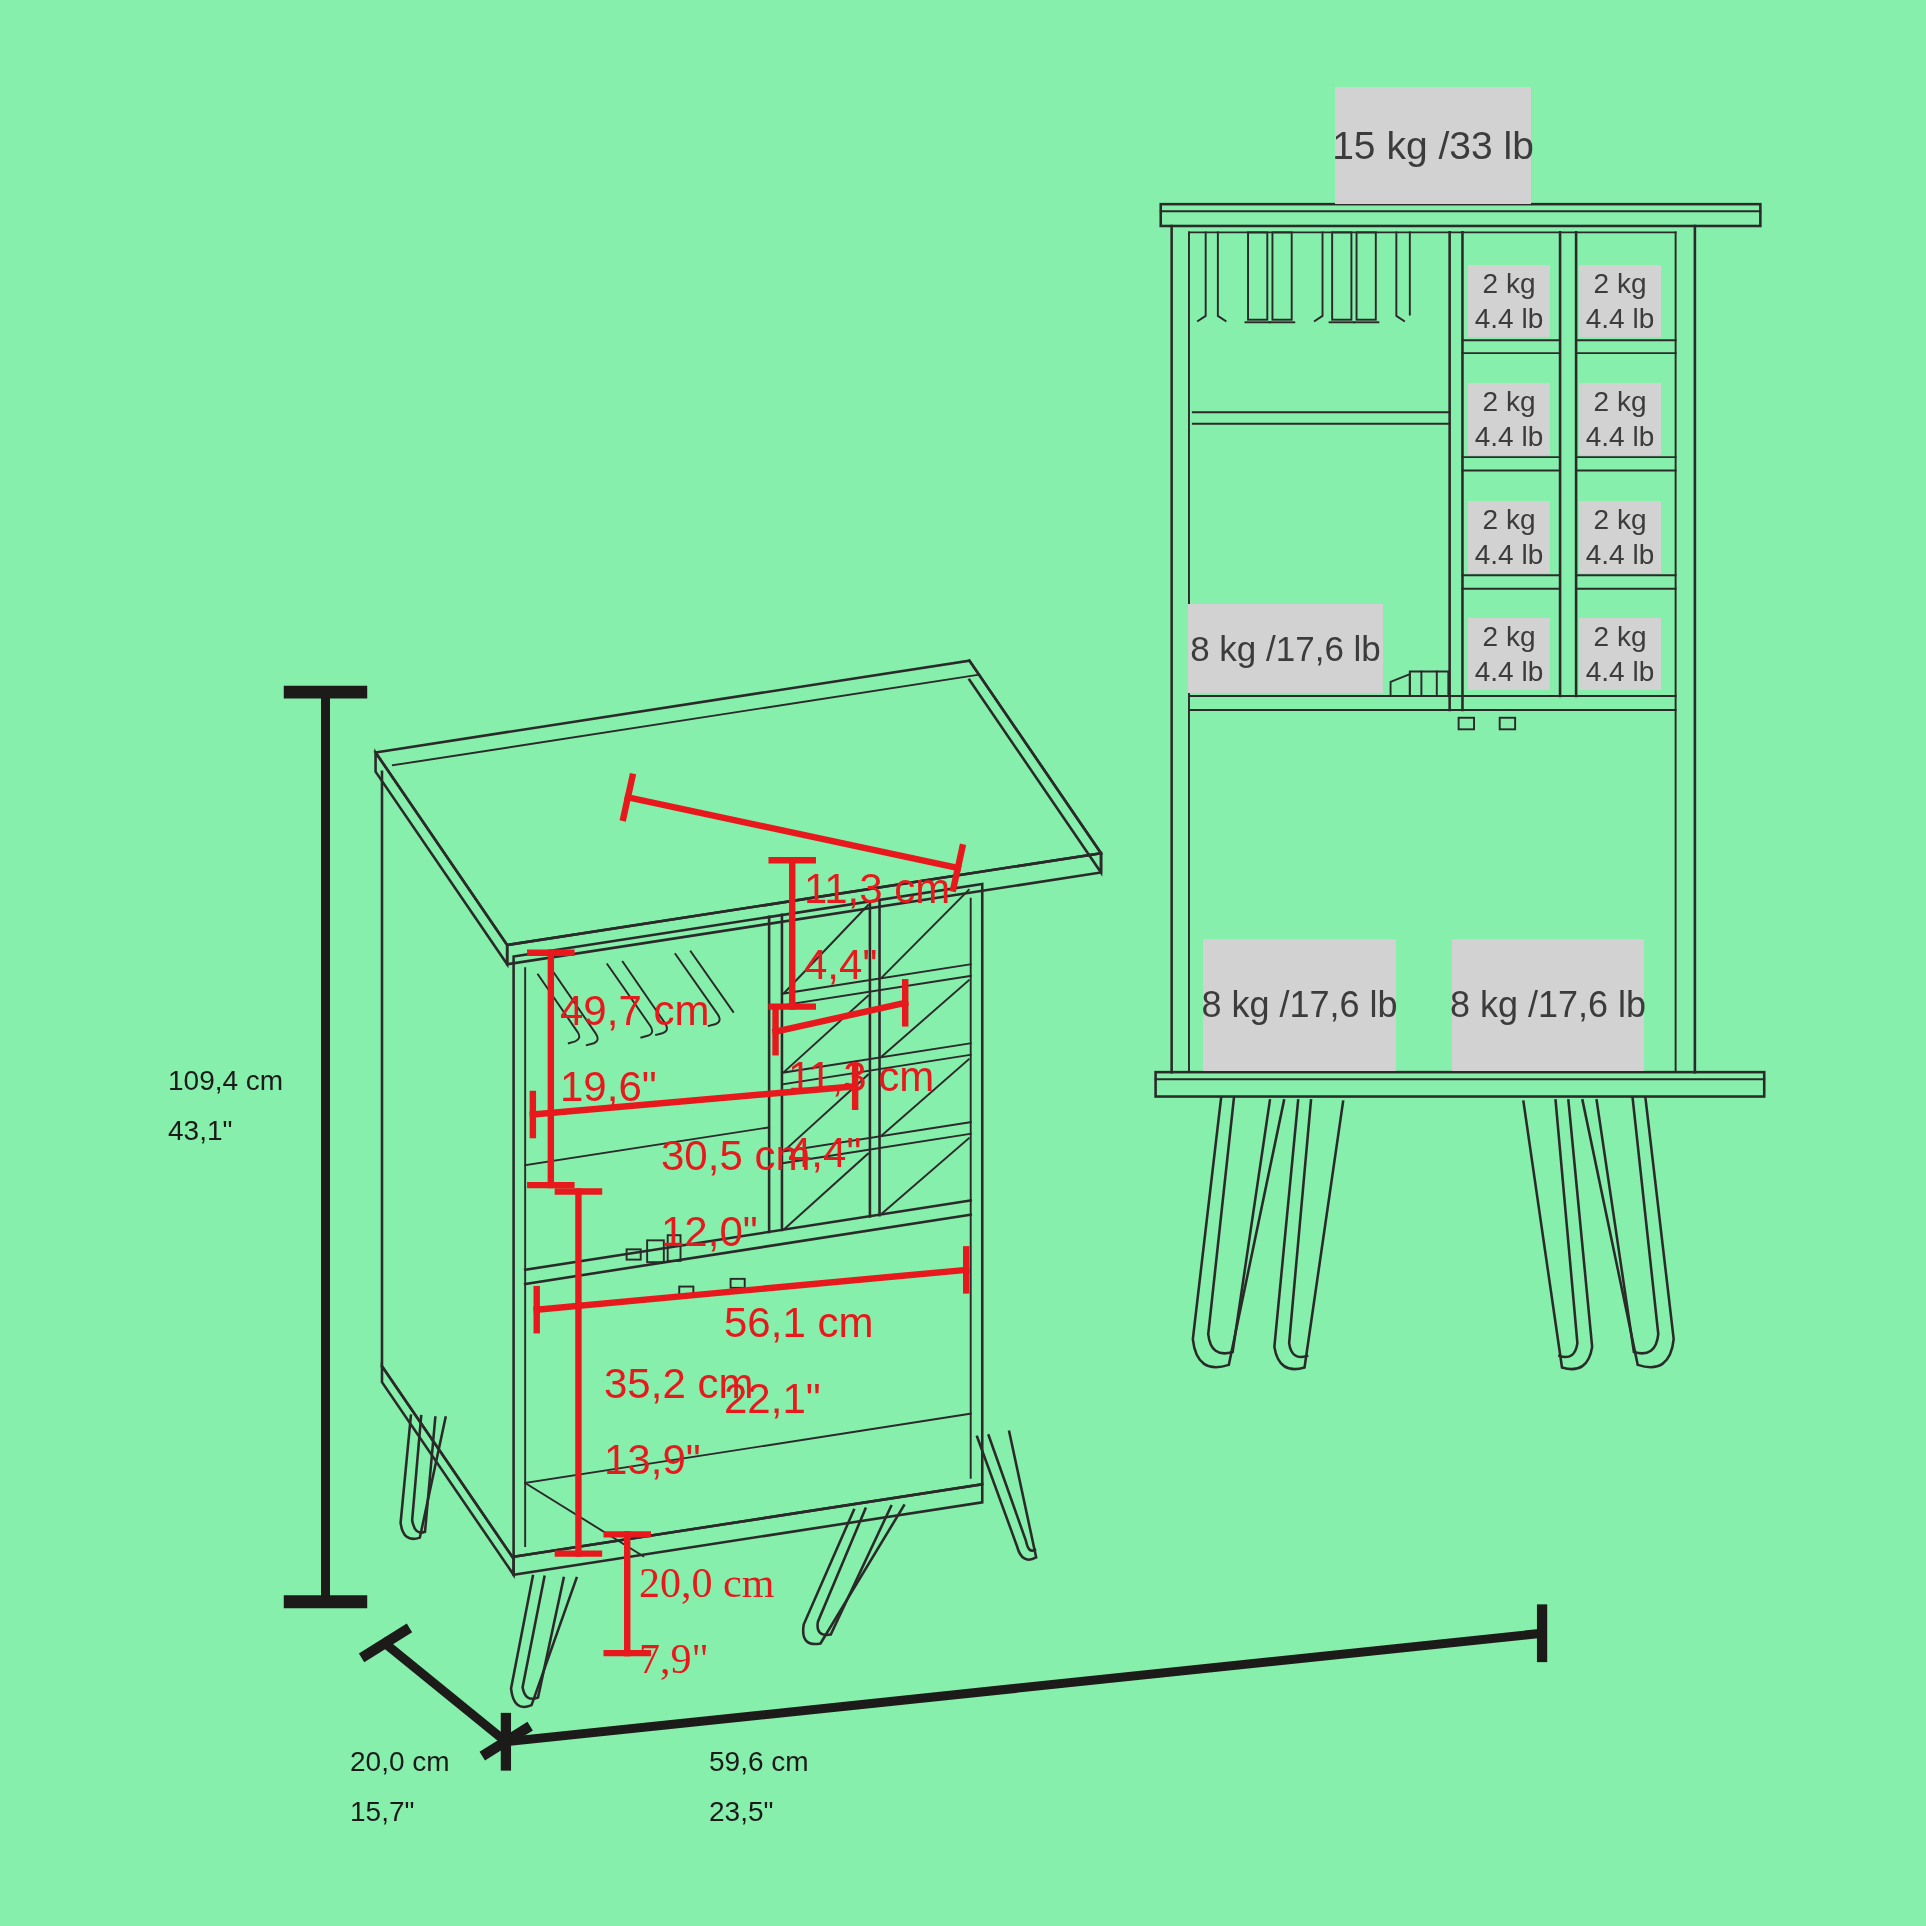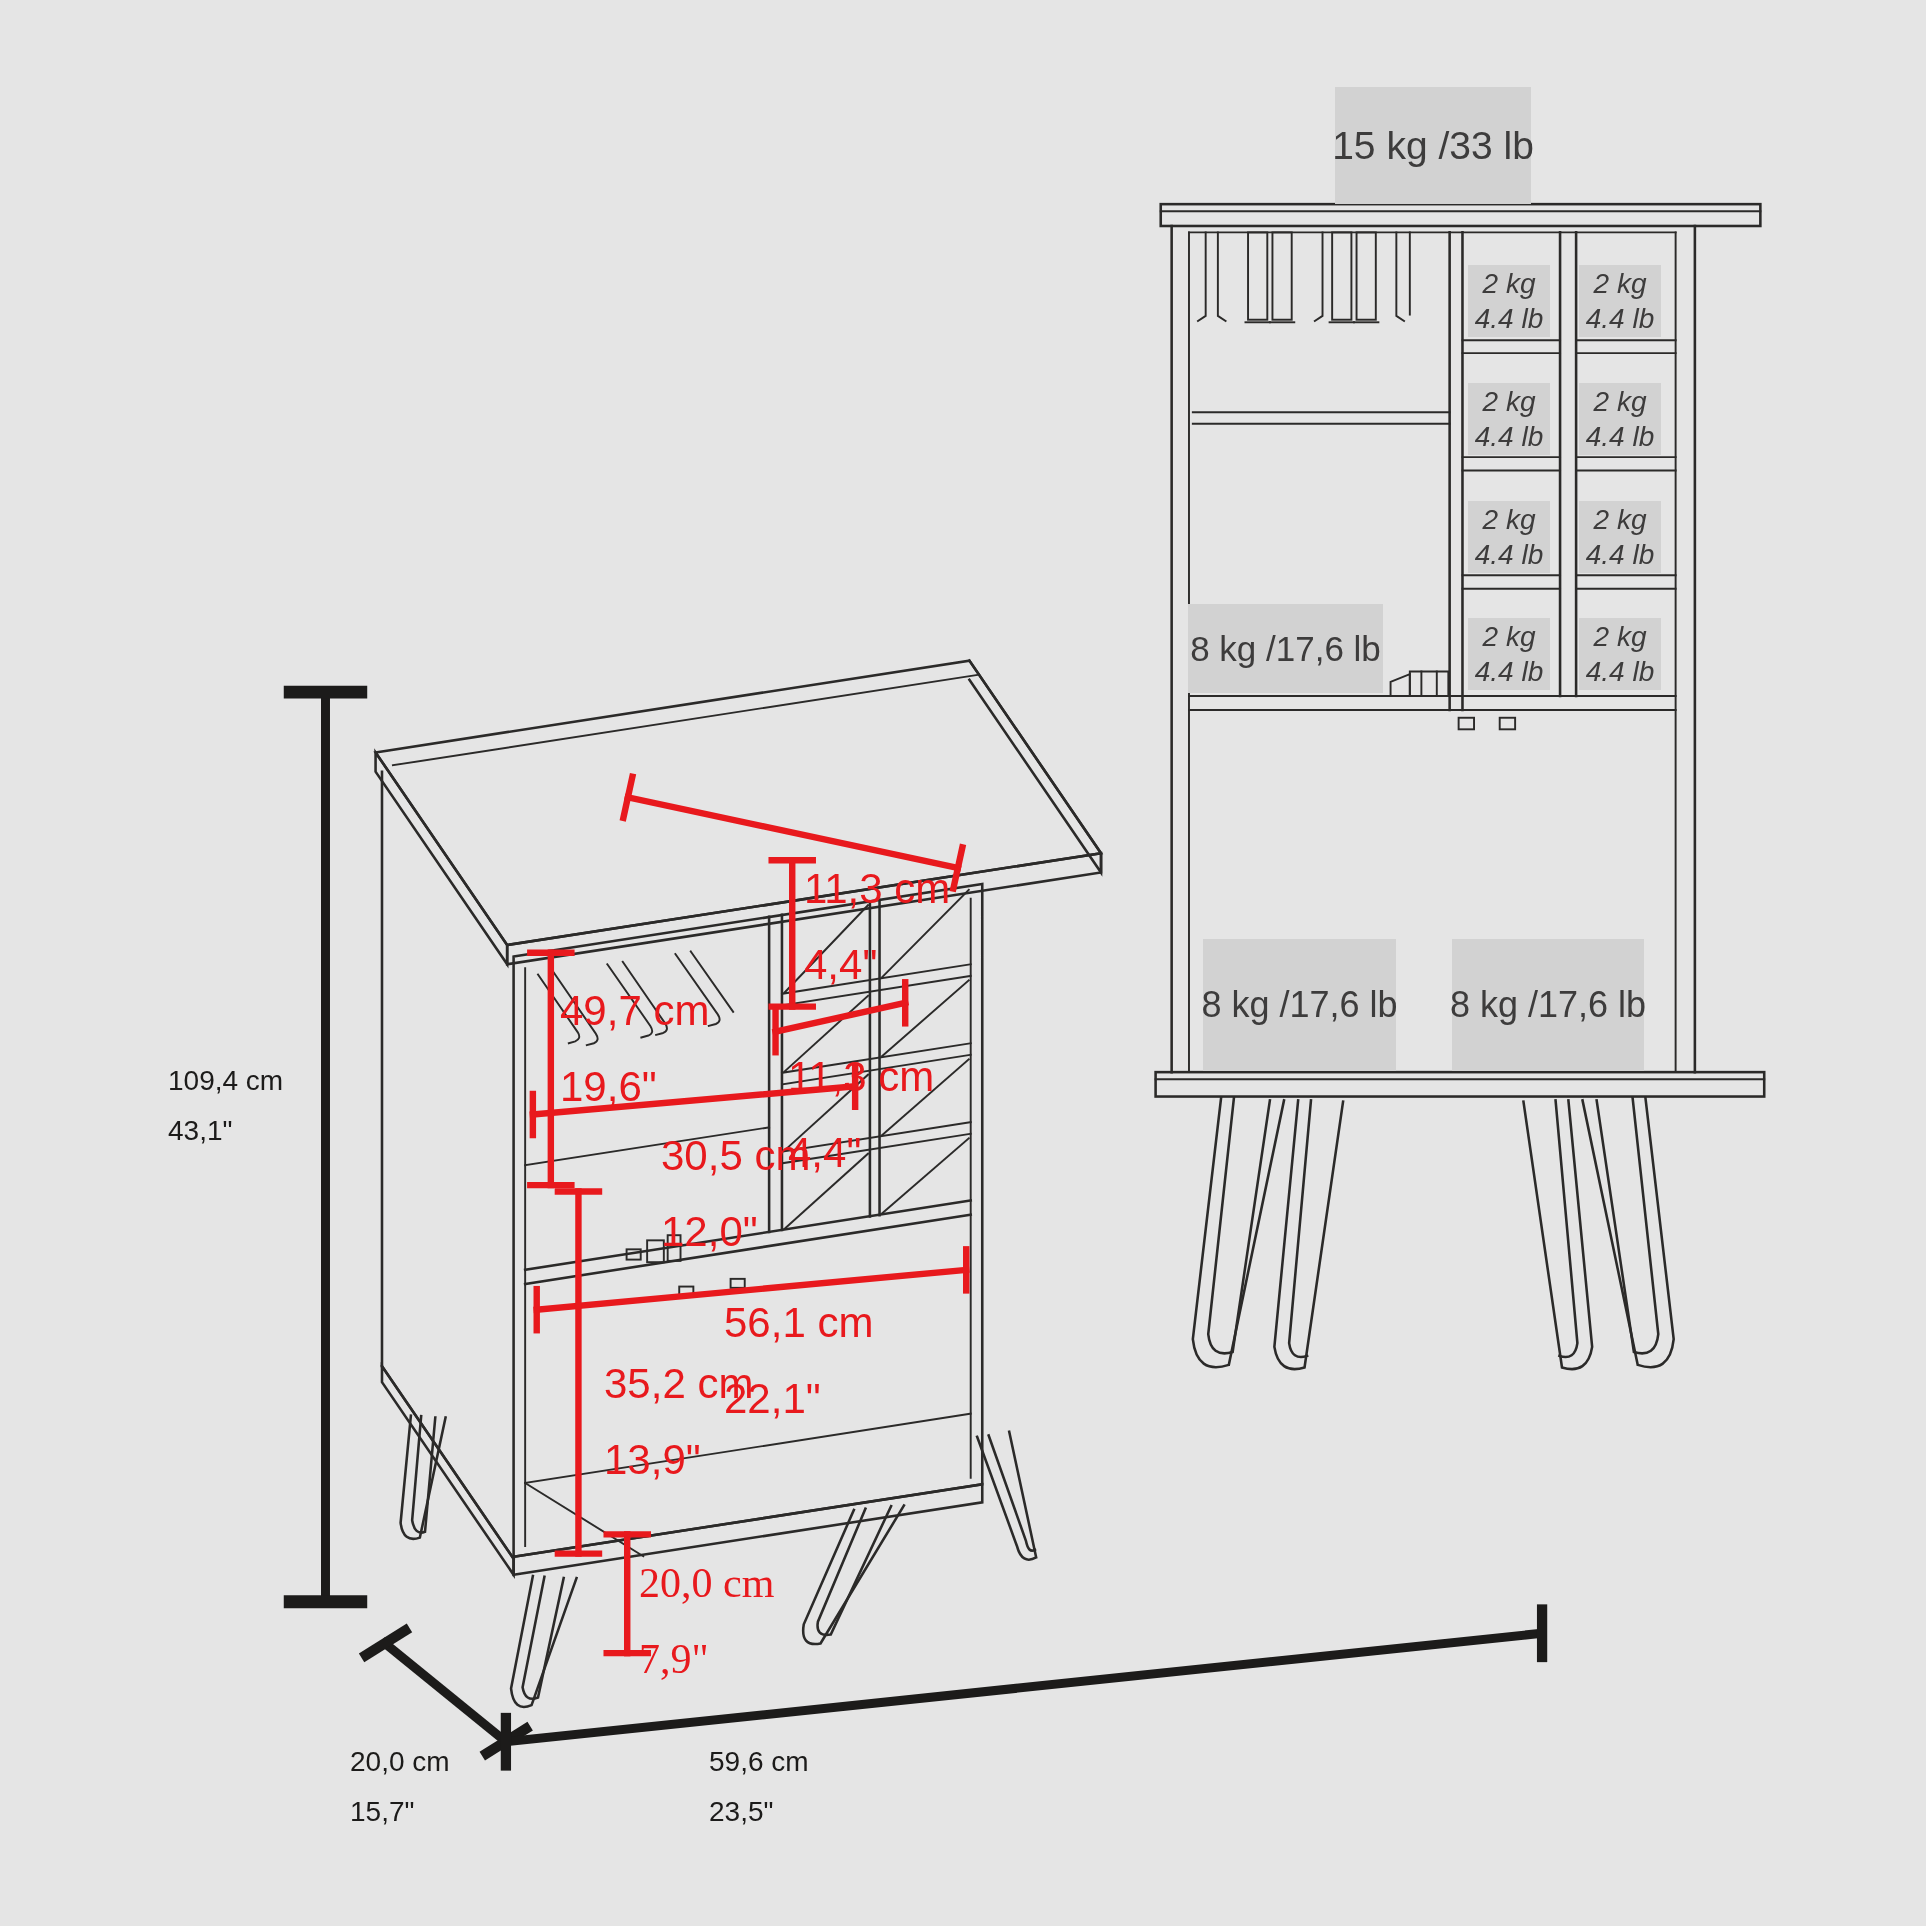--- a/index.html
+++ b/index.html
@@ -1,21 +1,21 @@
 <!DOCTYPE html>
 <html style="font-size:10.3px"><head>
 <meta charset="utf-8">
 <style>
   html,body{margin:0;padding:0;background:#ffffff;}
-  #stage{position:relative;width:1926px;height:1926px;background:#e5e5e5;overflow:hidden;
+  #stage{position:relative;width:1926px;height:1926px;background:#86efac;overflow:hidden;
          font-family:"Liberation Sans", sans-serif;}
   svg{position:absolute;left:0;top:0;}
   .lbl{position:absolute;display:flex;align-items:center;justify-content:center;
        background:#d2d2d2;color:#3d3c3c;white-space:nowrap;text-align:center;}
-  .cell-lbl{flex-direction:column;font-size:28px;line-height:1.25;font-style:italic;}
+  .cell-lbl{flex-direction:column;font-size:28px;line-height:1.25;}
   .dim{position:absolute;line-height:1.8;white-space:nowrap;}
   .dim span{display:block;}
   .dim-red{color:#e8191d;font-size:42px;}
   .dim-black{color:#1c1b1a;font-size:28px;}
 </style>
 </head>
 <body>
 
 <div id="stage">
 

